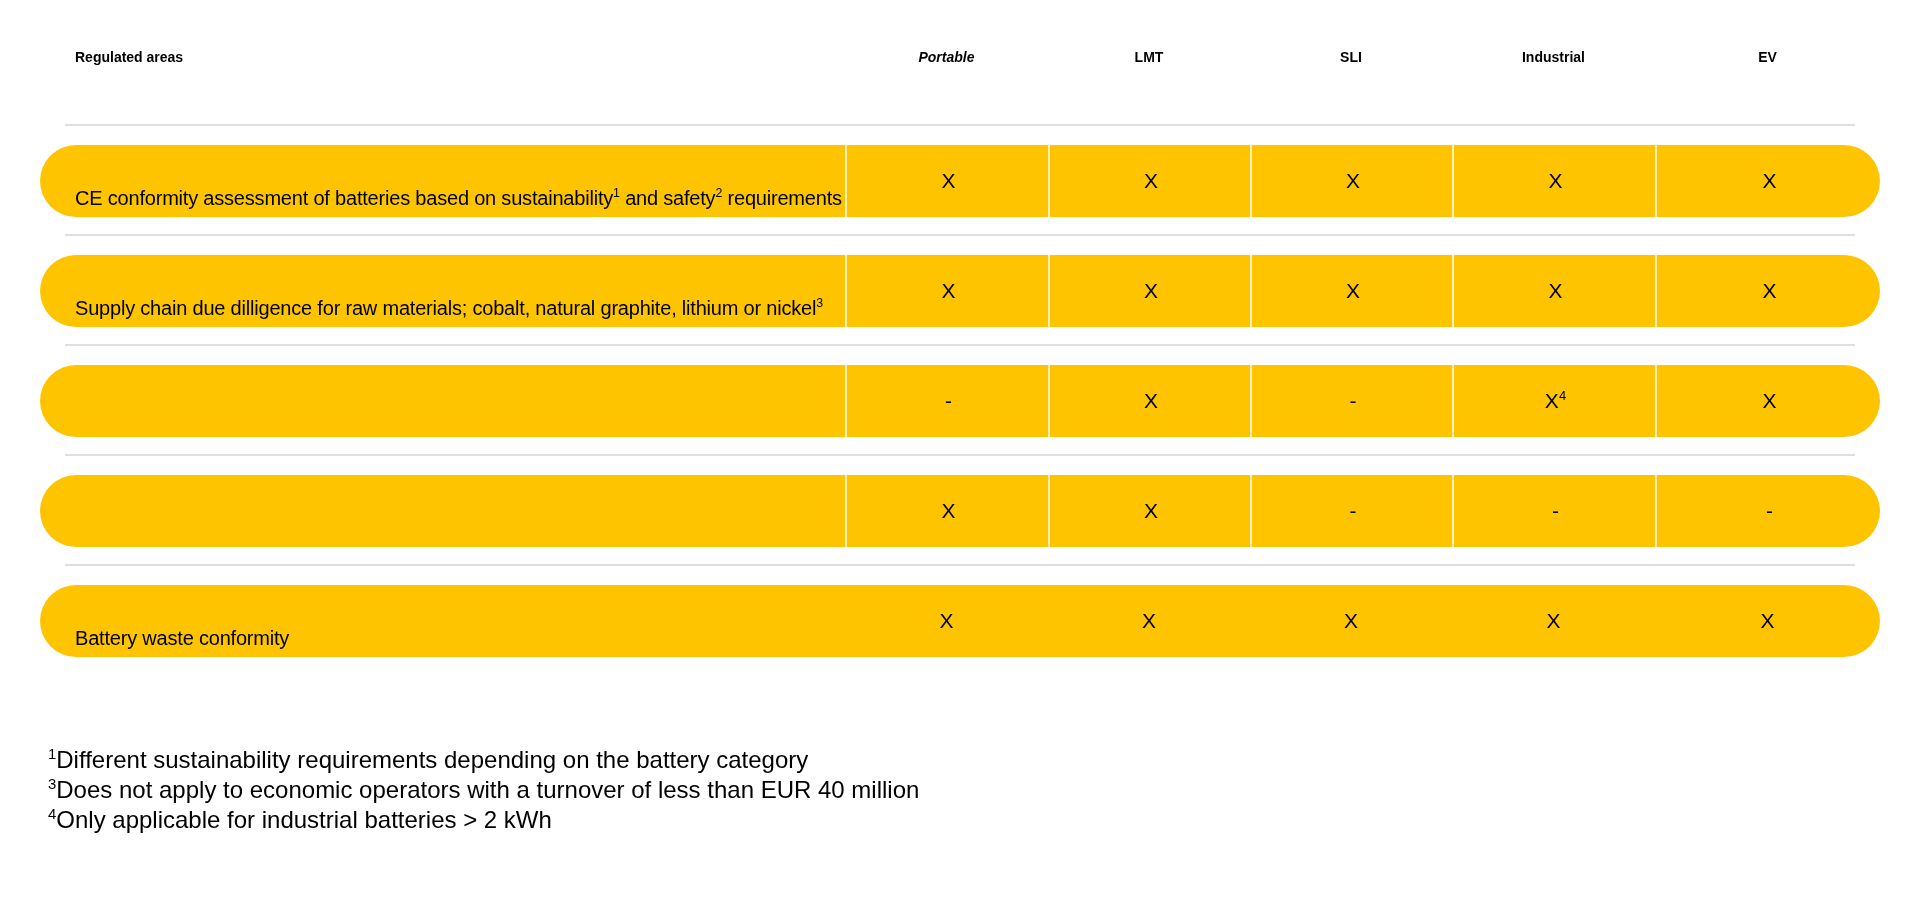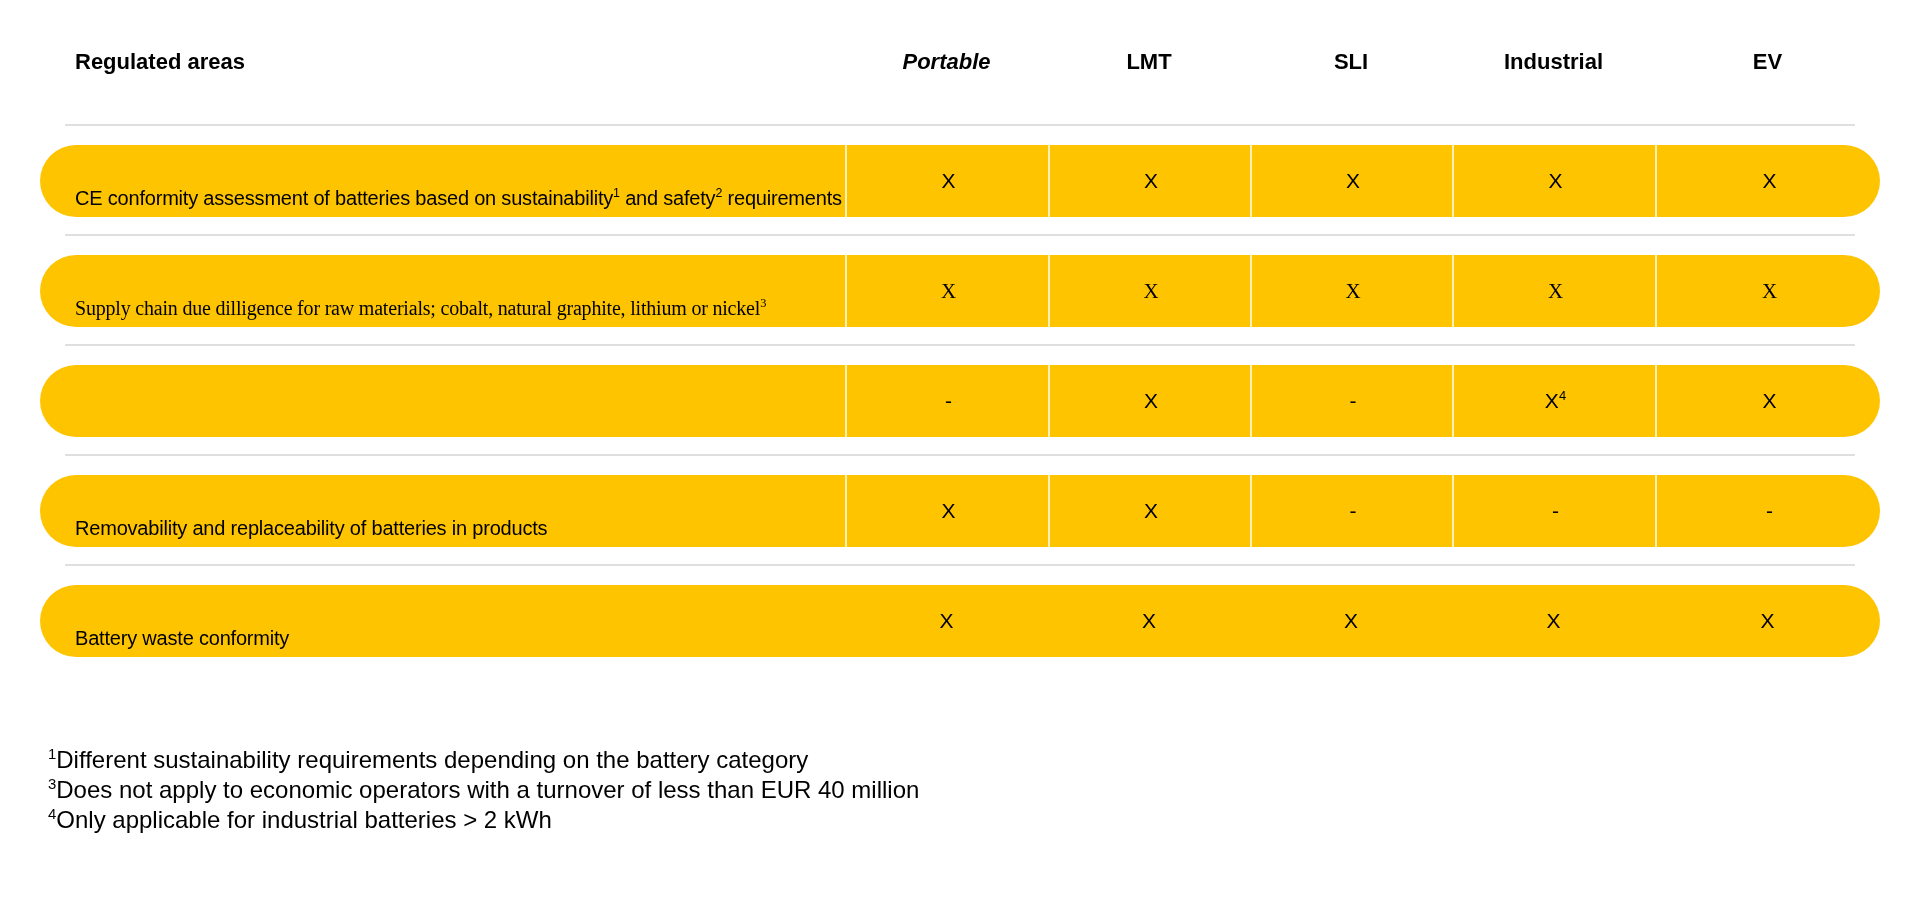--- a/index.html
+++ b/index.html
@@ -8,21 +8,21 @@
     position: relative;
     width: 1920px;
     height: 912px;
     background: var(--page_bg, #ffffff);
     color: var(--text, #000000);
     overflow: hidden;
   }
   .hdr {
     position: absolute;
     top: 49px;
-    font-size: 22px;
+    font-size: 14px;
     font-weight: 700;
     color: var(--text, #000000);
     white-space: nowrap;
   }
   .hdr.colhdr { text-align: center; white-space: normal; }
   .sep {
     position: absolute;
     left: 65px;
     width: 1790px;
     height: 2px;
@@ -66,21 +66,21 @@
   .c2 { left: 1008px; width: 202px; }
   .c3 { left: 1210px; width: 202px; }
   .c4 { left: 1412px; width: 203px; }
   .c5 { left: 1615px; width: 225px; }
   .h1 { left: 845px;  width: 203px; font-style: italic; }
   .h2 { left: 1048px; width: 202px; }
   .h3 { left: 1250px; width: 202px; }
   .h4 { left: 1452px; width: 203px; }
   .h5 { left: 1655px; width: 225px; }
   .r1 { top: 145px; }
-  .r2 { top: 255px; font-family: Liberation Serif, serif; }
+  .r2 { top: 255px; }
   .r3 { top: 365px; }
   .r4 { top: 475px; }
   .r5 { top: 585px; }
   .s1 { top: 124px; }
   .s2 { top: 234px; }
   .s3 { top: 344px; }
   .s4 { top: 454px; }
   .s5 { top: 564px; }
   .footnotes {
     position: absolute;
@@ -164,23 +164,20 @@
       </div>
     <div class="cell c4">
         <span><span>X</span><sup>4</sup></span>
       </div>
     <div class="cell c5">
         <span><span>X</span></span>
       </div>
   </div>
 
   <div class="row r4">
-    <div class="rlabel">
-        <span class="rtext"><span>Removability and replaceability of batteries in products</span></span>
-      </div>
     <div class="cell c1">
         <span><span>X</span></span>
       </div>
     <div class="cell c2">
         <span><span>X</span></span>
       </div>
     <div class="cell c3">
         <span><span>-</span></span>
       </div>
     <div class="cell c4">

